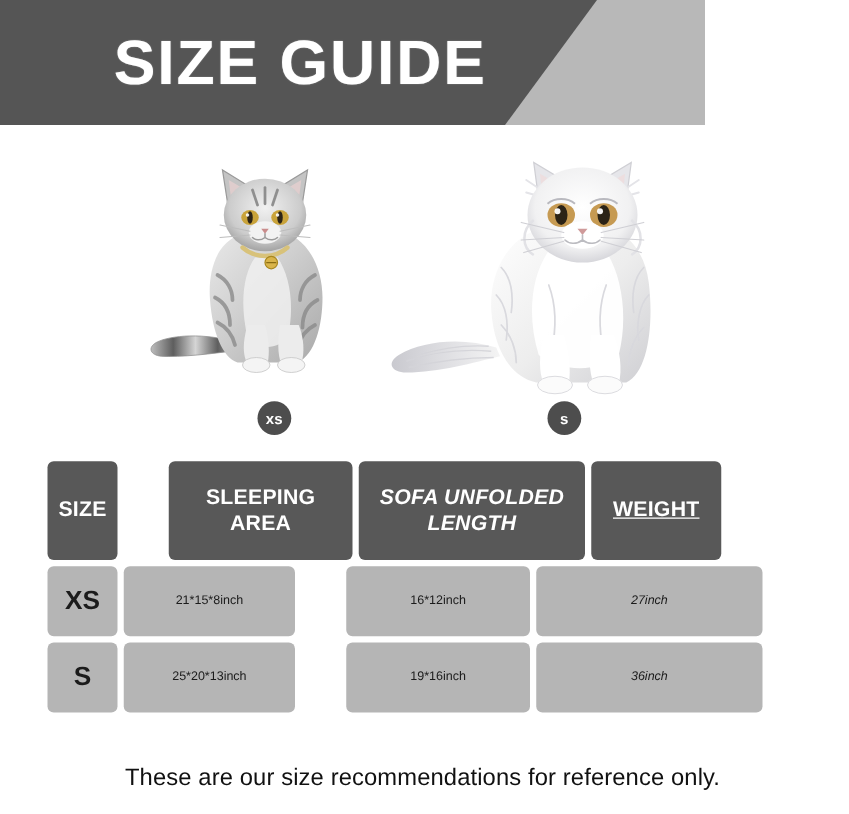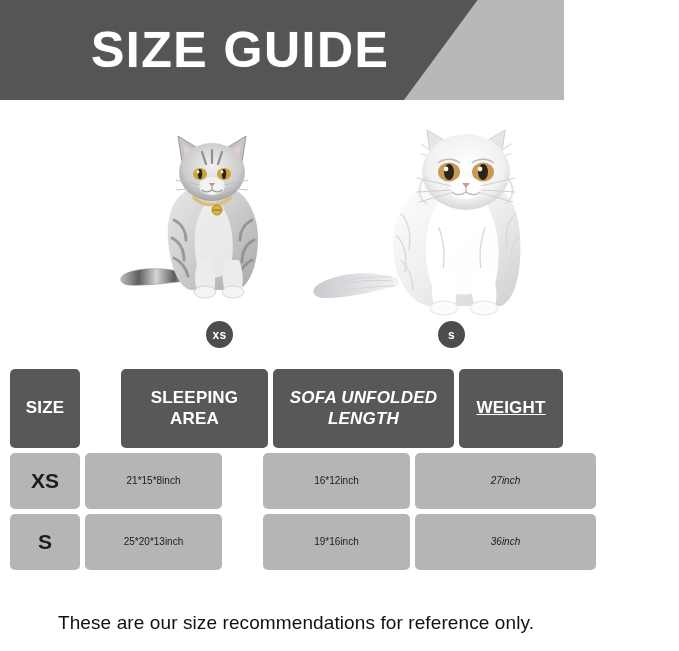--- a/index.html
+++ b/index.html
@@ -74,33 +74,34 @@
     font-size:17px;font-weight:bold;letter-spacing:.2px;
   }
   .row-data .cell{
     background:#b5b5b5;color:#1b1b1b;
     height:56px;
     font-size:10px;font-weight:normal;
   }
   .row-data .cell.c0{font-size:21px;font-weight:bold;}
 
   
-  .c0{width:70px;}
+  .c0{width:56px;margin-left:28px;}
   .c1{width:137px;}
   .c2{width:147px;margin-left:36px;}
   .c3{width:181px;font-style:italic;}
   .c4{width:104px;text-decoration:underline;}
 
   
   .footer-note{
     position:absolute;left:0;top:612px;width:592px;
     text-align:center;
     color:#111111;
     font-size:19px;
     letter-spacing:.1px;
+    padding-left:42px;
   }
 </style>
 </head>
 <body>
 
 <div class="banner">
   <div class="banner-accent"></div>
   <div class="banner-title">SIZE GUIDE</div>
 </div>
 

